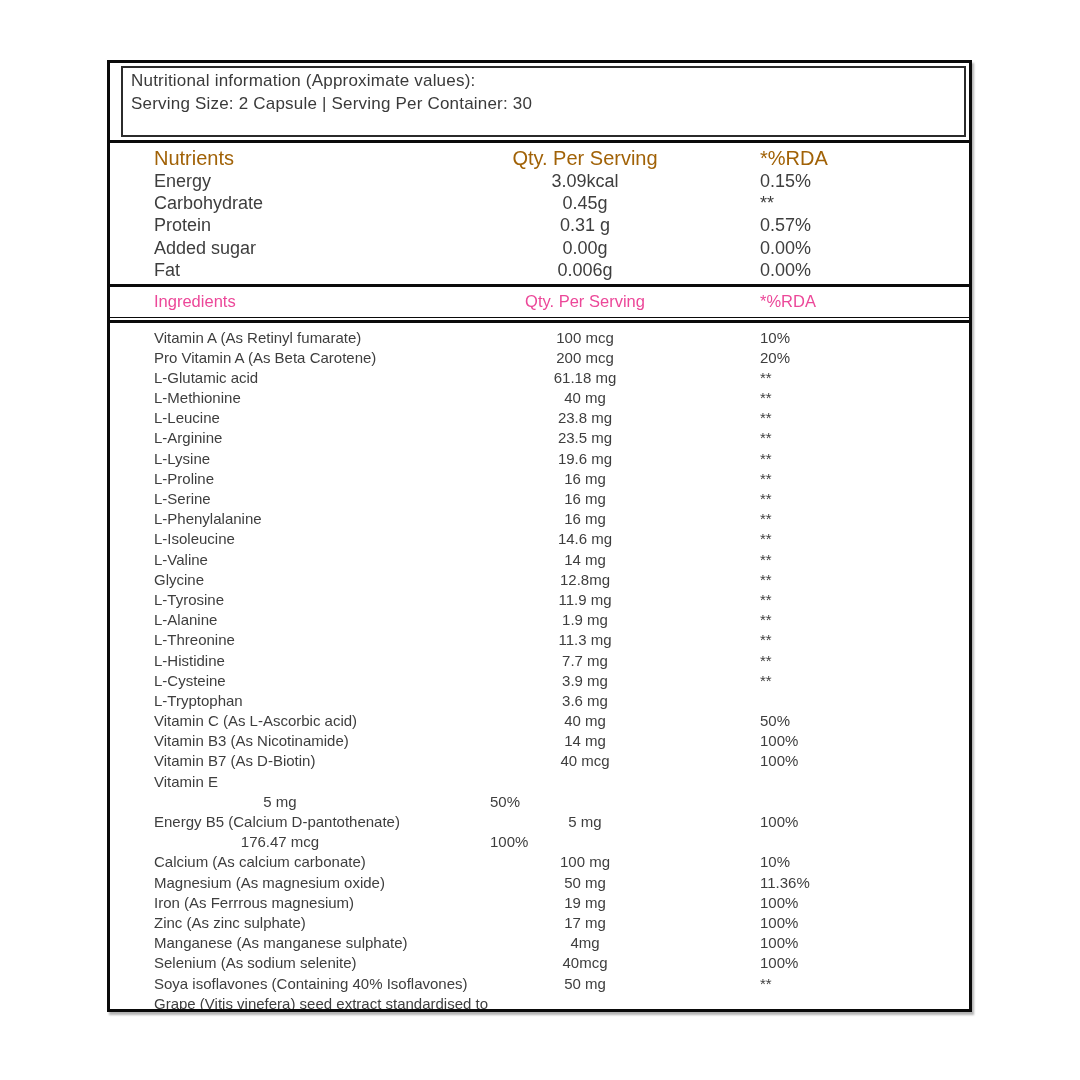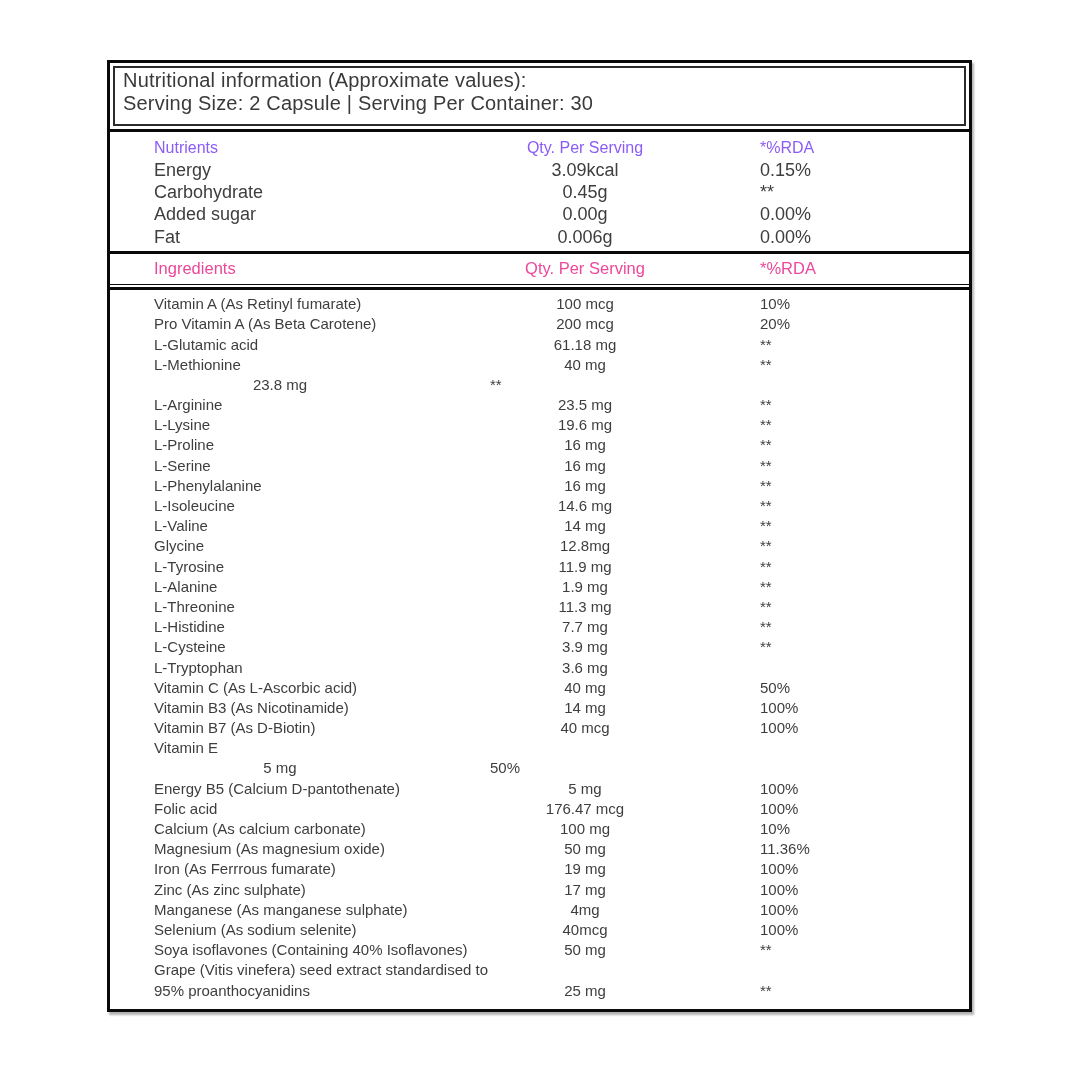--- a/index.html
+++ b/index.html
@@ -28,40 +28,41 @@
     background: #ffffff;
     box-shadow: 2px 3px 2px rgba(0,0,0,0.30);
     overflow: hidden;
   }
   .title-wrap {
     border-bottom: 3px solid #0a0a0a;
     padding: 3px 3px 3px 3px;
   }
   .title-box {
     border: 2px solid #2b2b2b;
-    padding: 1px 8px 9px 8px;
-    font-size: 20px;
+    padding: 1px 8px 20px 8px;
+    font-size: 17px;
     line-height: 23px;
     color: #3a3a3a;
     letter-spacing: 0.2px;
     white-space: nowrap;
     overflow: hidden;
+    margin-left: 8px;
   }
   .row {
     display: grid;
     grid-template-columns: 340px 270px 1fr;
     align-items: center;
   }
   .c-name { padding-left: 44px; white-space: nowrap; }
   .c-qty  { text-align: center; white-space: nowrap; }
   .c-rda  { text-align: left; transform: translateX(40px); white-space: nowrap; }
 
   .nutrients { padding: 4px 0 2px 0; }
   .nutrients .row { height: 22.4px; font-size: 18px; color: #3e3e3e; }
-  .nutrients .head-row { height: 23px; font-size: 16px; color: #8b5cf6; }
+  .nutrients .head-row { height: 23px; font-size: 20px; color: #a16207; }
 
   .ing-head-wrap {
     border-top: 3px solid #0a0a0a;
     border-bottom: 1px solid #0a0a0a;
     padding: 3px 0;
   }
   .ing-head-wrap .row { height: 24px; font-size: 16.5px; color: #ec4899; }
   .ing-sep {
     height: 2px;
     border-bottom: 3px solid #0a0a0a;
@@ -94,20 +95,25 @@
     <span class="c-qty">3.09kcal</span>
     <span class="c-rda">0.15%</span>
   </div>
 
   <div class="row">
     <span class="c-name">Carbohydrate</span>
     <span class="c-qty">0.45g</span>
     <span class="c-rda">**</span>
   </div>
 
+  <div class="row">
+    <span class="c-name">Protein</span>
+    <span class="c-qty">0.31 g</span>
+    <span class="c-rda">0.57%</span>
+  </div>
 
   <div class="row">
     <span class="c-name">Added sugar</span>
     <span class="c-qty">0.00g</span>
     <span class="c-rda">0.00%</span>
   </div>
 
   <div class="row">
     <span class="c-name">Fat</span>
     <span class="c-qty">0.006g</span>
@@ -145,20 +151,21 @@
     <span class="c-rda">**</span>
   </div>
 
   <div class="row">
     <span class="c-name">L-Methionine</span>
     <span class="c-qty">40 mg</span>
     <span class="c-rda">**</span>
   </div>
 
   <div class="row">
+    <span class="c-name">L-Leucine</span>
     <span class="c-qty">23.8 mg</span>
     <span class="c-rda">**</span>
   </div>
 
   <div class="row">
     <span class="c-name">L-Arginine</span>
     <span class="c-qty">23.5 mg</span>
     <span class="c-rda">**</span>
   </div>
 
@@ -269,39 +276,38 @@
     <span class="c-rda">50%</span>
   </div>
 
   <div class="row">
     <span class="c-name">Energy B5 (Calcium D-pantothenate)</span>
     <span class="c-qty">5 mg</span>
     <span class="c-rda">100%</span>
   </div>
 
   <div class="row">
-    <span class="c-name">Folic acid</span>
     <span class="c-qty">176.47 mcg</span>
     <span class="c-rda">100%</span>
   </div>
 
   <div class="row">
     <span class="c-name">Calcium (As calcium carbonate)</span>
     <span class="c-qty">100 mg</span>
     <span class="c-rda">10%</span>
   </div>
 
   <div class="row">
     <span class="c-name">Magnesium (As magnesium oxide)</span>
     <span class="c-qty">50 mg</span>
     <span class="c-rda">11.36%</span>
   </div>
 
   <div class="row">
-    <span class="c-name">Iron (As Ferrrous fumarate)</span>
+    <span class="c-name">Iron (As Ferrrous magnesium)</span>
     <span class="c-qty">19 mg</span>
     <span class="c-rda">100%</span>
   </div>
 
   <div class="row">
     <span class="c-name">Zinc (As zinc sulphate)</span>
     <span class="c-qty">17 mg</span>
     <span class="c-rda">100%</span>
   </div>
 

